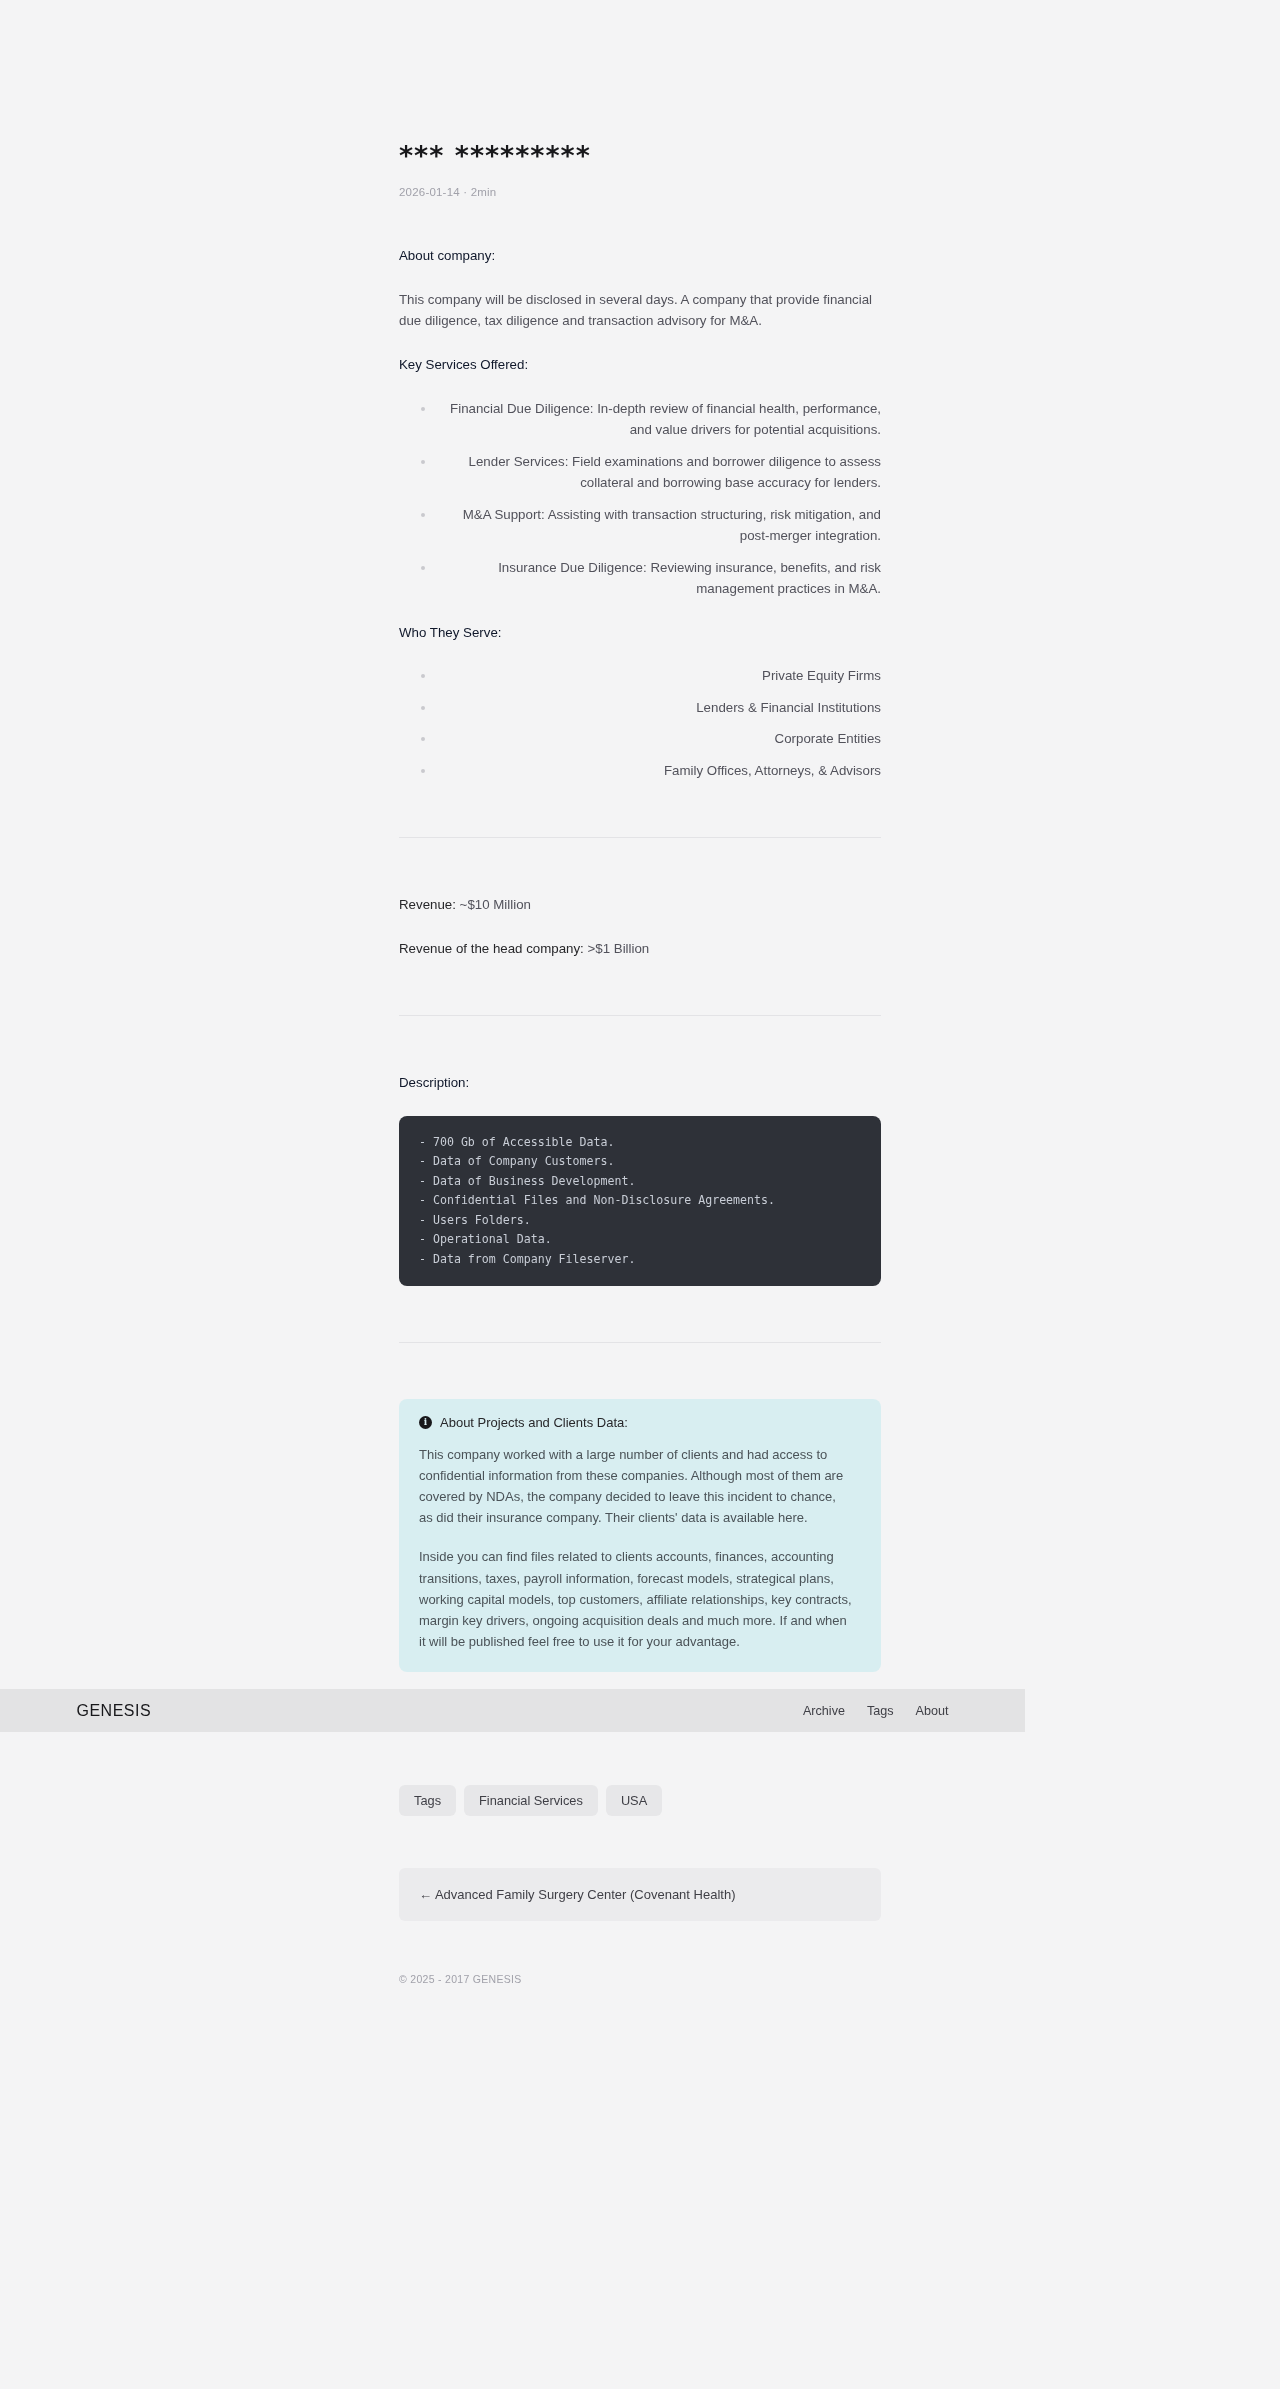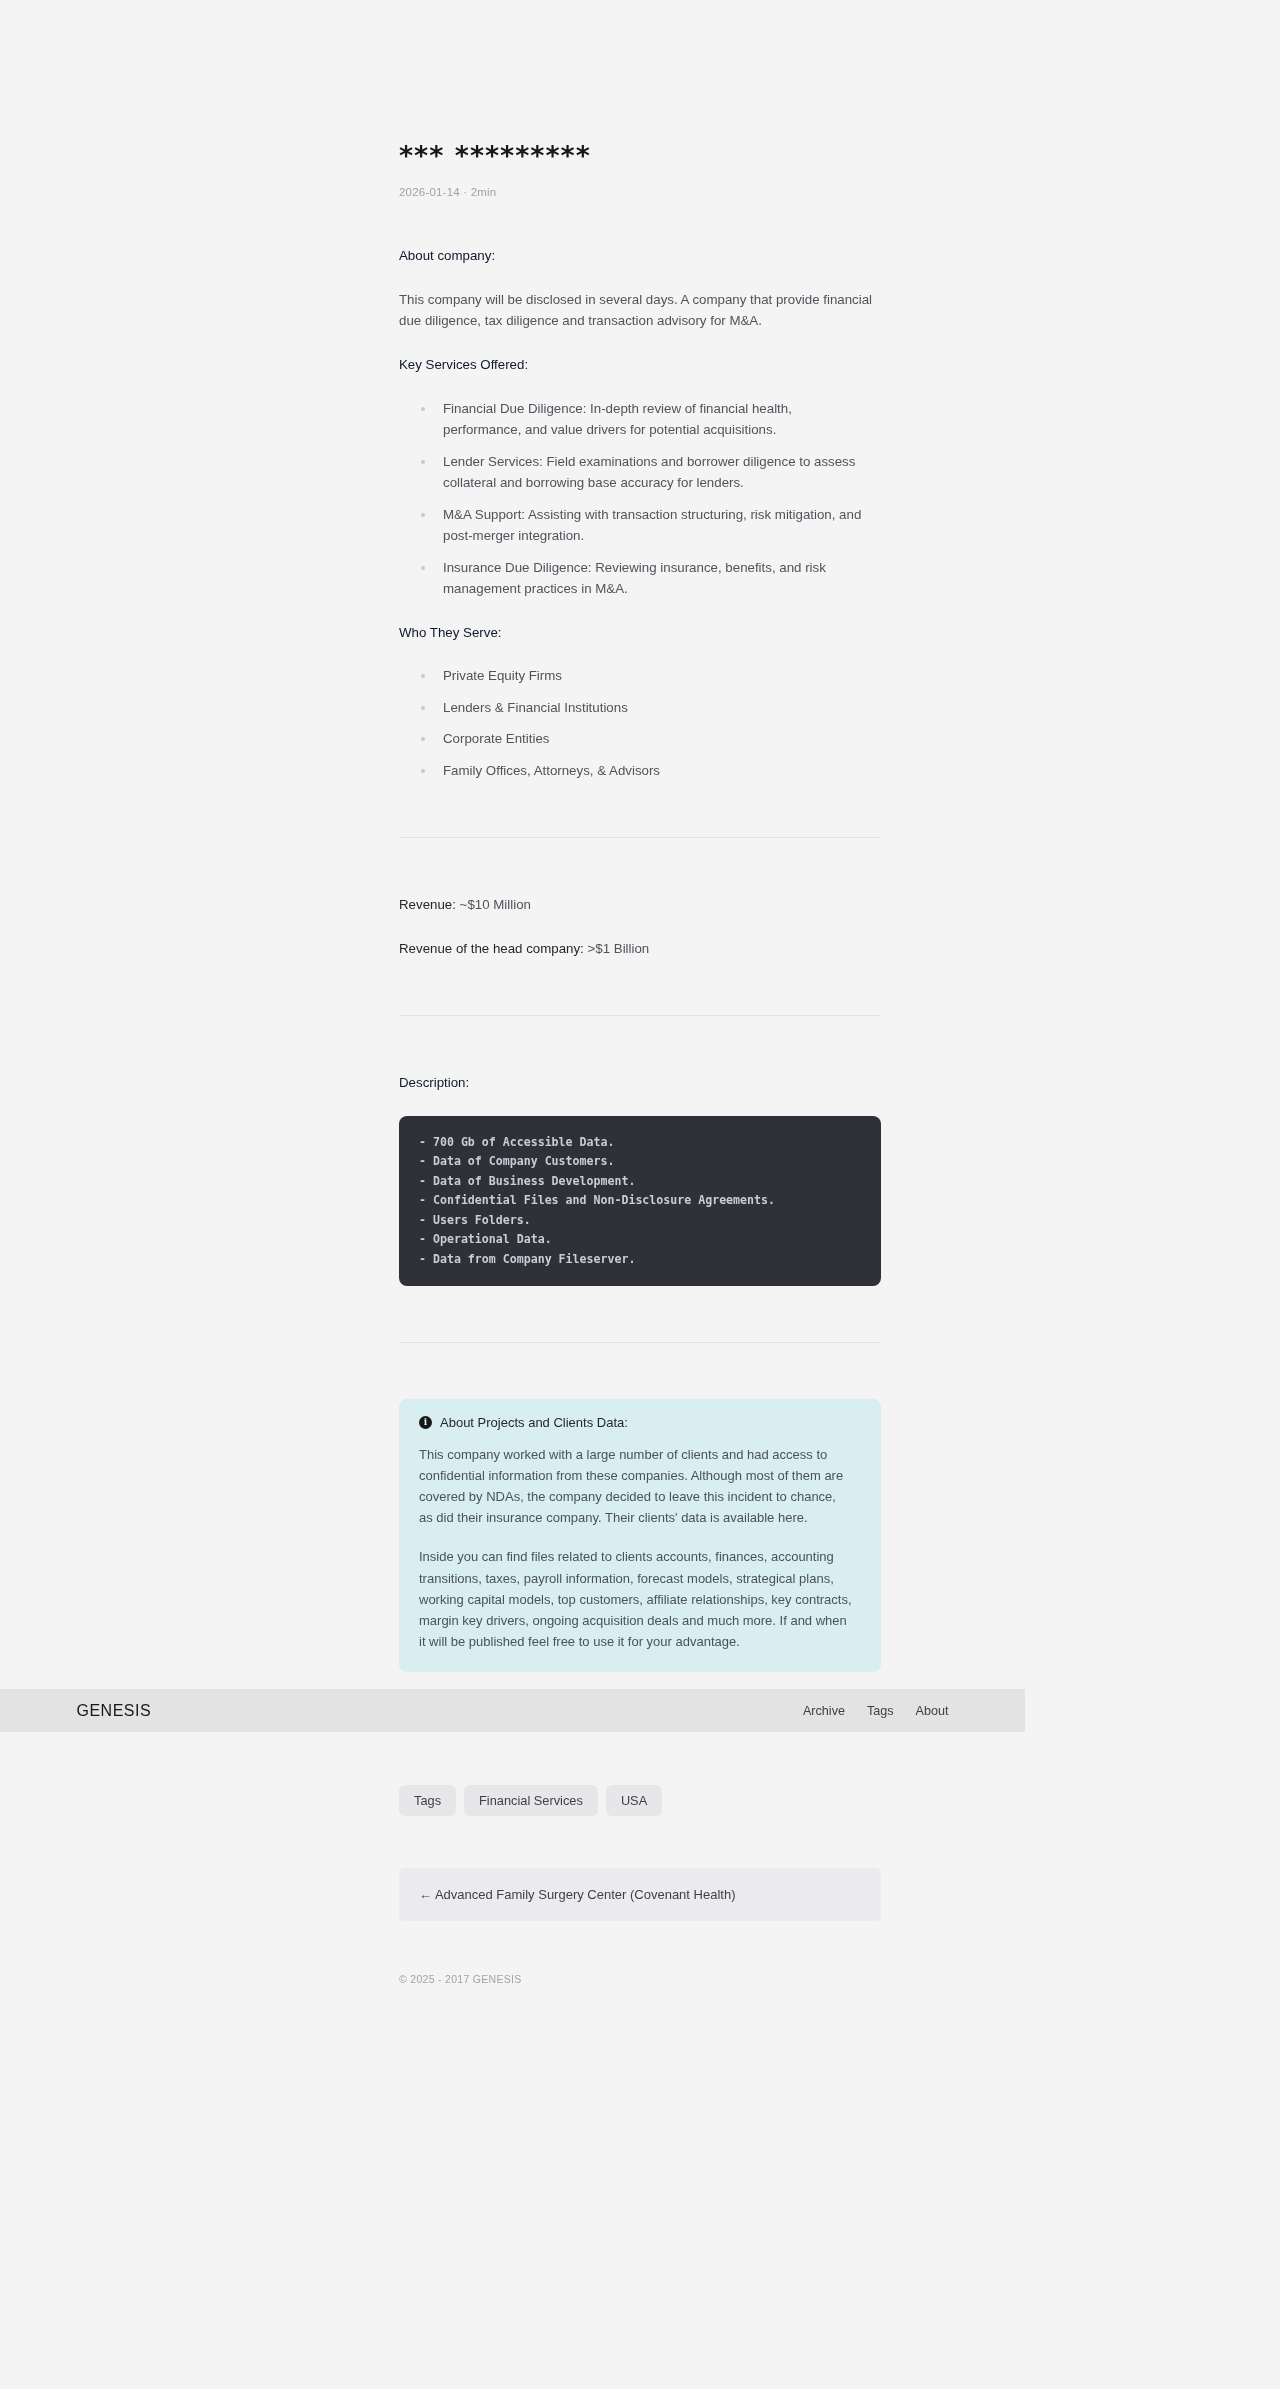--- a/index.html
+++ b/index.html
@@ -45,23 +45,24 @@
   .content p {
     font-size:13.3px;
     line-height:1.62;
     color:#52525b;
     margin:0 0 22px 0;
   }
   .content p.lead-label {
     color:#0f172a;
   }
   .content ul {
-    margin:0 8px 22px 0;
+    margin:0 0 22px 0;
     padding-left:22px;
     list-style:none;
+    text-align:right;
   }
   .content ul li {
     font-size:13.3px;
     line-height:1.62;
     color:#52525b;
     margin-bottom:10px;
     position:relative;
     padding-left:22px;
   }
   .content ul li:last-child { margin-bottom:0; }
@@ -92,21 +93,20 @@
     margin:22px 0 0 0;
     overflow:hidden;
   }
   .codeblock pre {
     margin:0;
     font-family:"DejaVu Sans Mono", monospace;
     font-size:11.6px;
     line-height:1.68;
     color:#c8cdd6;
     white-space:pre;
-    font-weight:bold;
   }
 
   
   .callout {
     background:#d8eef1;
     border-radius:8px;
     padding:16px 20px 20px 20px;
     margin:22px 0 0 0;
   }
   .callout-head {

